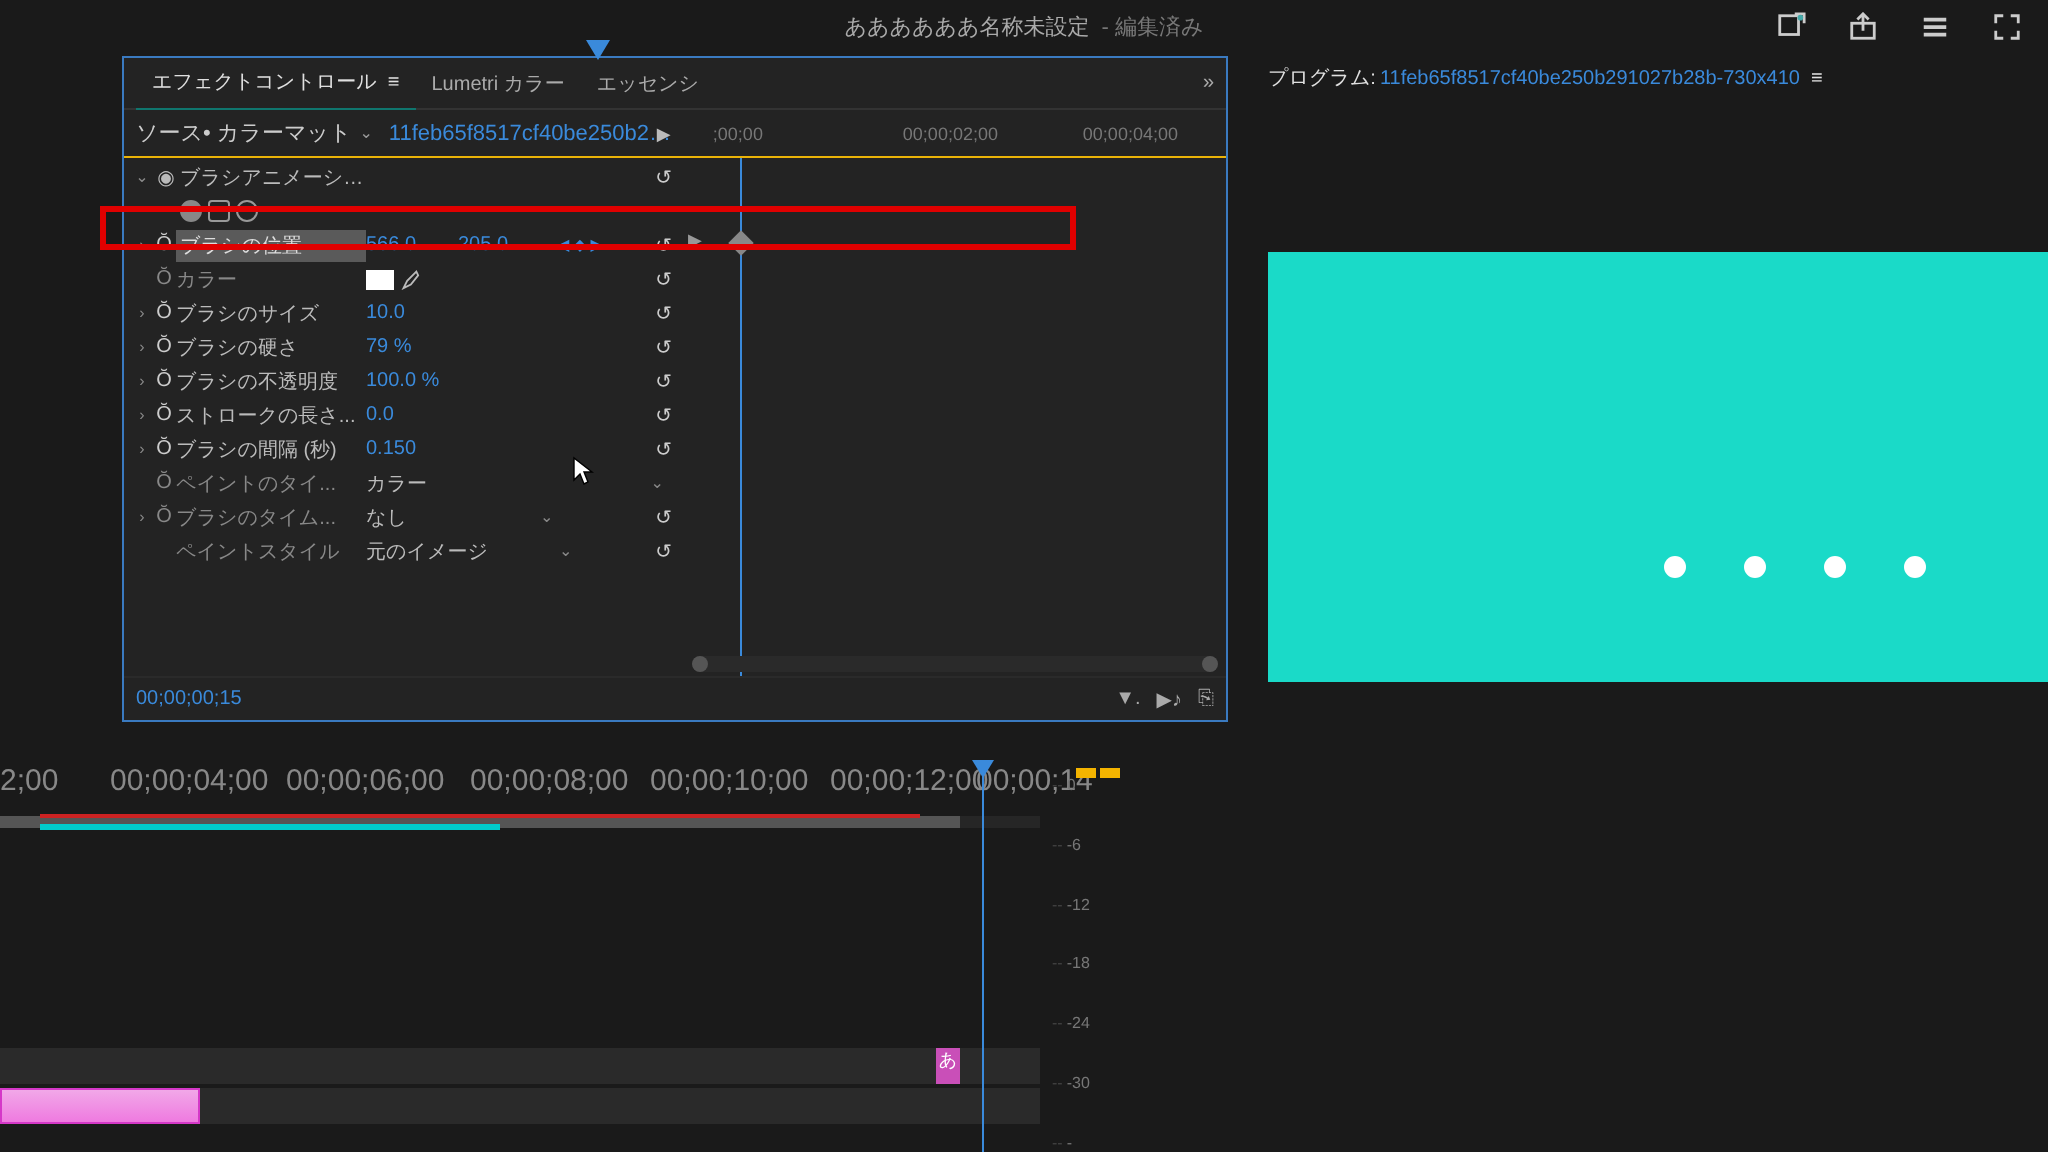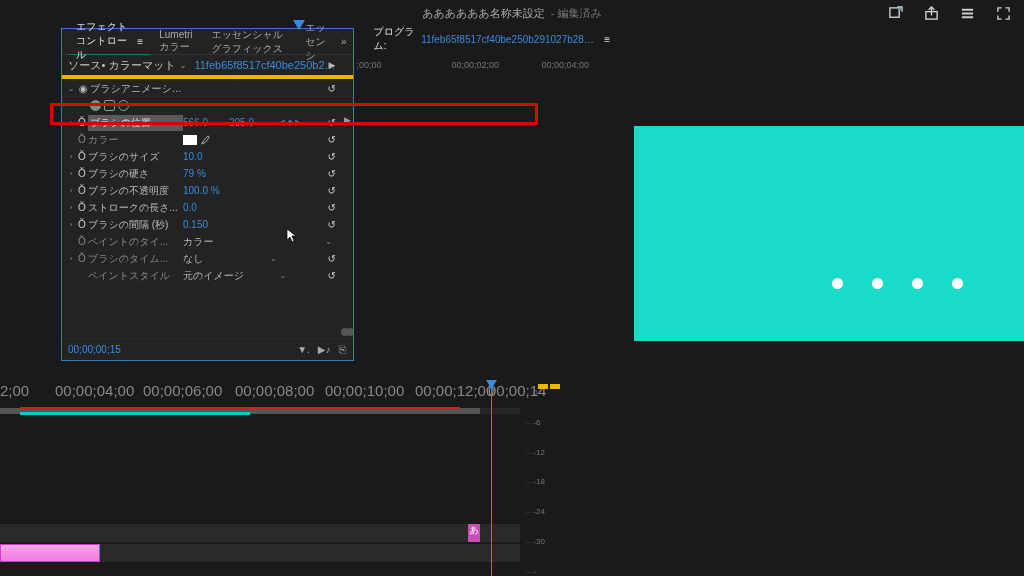--- a/index.html
+++ b/index.html
@@ -8,21 +8,21 @@
 .titlebar .right-icons { position: absolute; right: 12px; display: flex; gap: 18px; color: #9aa; }
 .titlebar .right-icons span { width: 18px; height: 18px; display: flex; align-items: center; justify-content: center; cursor: pointer; }
 .titlebar .sub { color: #777; margin-left: 6px; }
 
 .main { display: flex; height: 335px; }
 .left-panel { width: 555px; border: 1px solid #3a7ac0; margin-left: 61px; margin-top: 2px; background: #232323; display: flex; flex-direction: column; }
 .tabs { display: flex; align-items: center; padding: 0 6px; height: 26px; border-bottom: 1px solid #333; font-size: 10px; color: #aaa; }
 .tab { padding: 0 8px; height: 26px; display: flex; align-items: center; cursor: pointer; }
 .tab.active { color: #e0e0e0; border-bottom: 1px solid #0f766e; }
 .tab-more { margin-left: auto; color: #aaa; cursor: pointer; }
-.source-row { display: flex; align-items: center; height: 24px; padding: 0 6px; border-bottom: 4px solid #eab308; }
+.source-row { display: flex; align-items: center; height: 24px; padding: 0 6px; border-bottom: 1px solid #eab308; }
 .src-label { color: #ccc; }
 .src-name { color: #3a8adb; margin-left: 4px; overflow: hidden; text-overflow: ellipsis; white-space: nowrap; flex: 0 0 142px; }
 .chev { color: #999; margin: 0 4px; font-size: 8px; }
 .time-head { flex: 1; display: flex; align-items: center; position: relative; height: 24px; }
 .time-head .tick { color: #777; font-size: 9px; position: absolute; }
 .playhead-top { position: absolute; left: 293px; top:20px; width: 12px; height: 10px; background:#3a8adb; clip-path: polygon(0 0,100% 0,50% 100%); z-index: 5; }
 
 .prop-area { display: flex; flex: 1; overflow: hidden; }
 .prop-list { width: 280px; overflow-y: auto; padding: 1px 0 0 4px; }
 .prop-row { display: flex; align-items: center; height: 17px; font-size: 10px; color: #bbb; position: relative; }
@@ -42,21 +42,21 @@
 .kf-area { flex: 1; position: relative; background: #232323; }
 .playhead-line { position: absolute; left: 28px; top: 0; bottom: 0; width: 1px; background: #3a8adb; }
 .kf-line-row { position: absolute; left: 0; right: 0; height: 17px; }
 .kf-diamond { position: absolute; width: 9px; height: 9px; background: #888; transform: rotate(45deg); top: 4px; }
 .kf-arrow-ind { position: absolute; font-size:9px;color:#999; top:2px; }
 .red-box { position: absolute; border: 3px solid #e00000; left: 50px; top: 103px; width: 488px; height: 22px; z-index:6; pointer-events:none; }
 
 .footer-bar { display: flex; align-items: center; padding: 0 6px; height: 22px; border-top: 1px solid #2a2a2a; color: #3a8adb; font-size: 10px; }
 .footer-bar .tools { margin-left: auto; display: flex; gap: 8px; color: #aaa; }
 
-.right-panel { flex: 1; margin-left: 8px; display: flex; }
+.right-panel { flex: 1; margin-left: 8px; display: flex; flex-direction: column; }
 .right-tabs { display: flex; align-items: center; padding: 0 6px; height: 26px; font-size: 10px; color: #aaa; }
 .right-tabs .rtab { padding: 0 6px; height:26px; display:flex;align-items:center; }
 .right-tabs .rtab.active { color:#e0e0e0; }
 .prog-name { color:#3a8adb; margin-left:2px; max-width:245px; overflow:hidden; text-overflow:ellipsis; white-space:nowrap; }
 .preview-wrap { flex:1; background:#1a1a1a; display:flex; align-items:flex-end; justify-content:flex-start; padding: 0 0 20px 12px; }
 .preview { width: 390px; height: 215px; background: #1adac8; position: relative; }
 .white-dot { position: absolute; width: 11px; height: 11px; background: #fff; border-radius: 50%; top: 152px; }
 
 
 .lower { position: absolute; left:0; right:0; top:372px; height:204px; display:flex; }
@@ -117,21 +117,20 @@
       </span>
   </div>
 </div>
 
 <div class="main">
 
   <div class="left-panel">
     <div class="tabs">
       <div class="tab active"><span>エフェクトコントロール</span>&nbsp;&nbsp;≡</div>
       <div class="tab">Lumetri カラー</div>
-      <div class="tab">エッセンシャルグラフィックス</div>
       <div class="tab">エッセンシ</div>
       <div class="tab-more">»</div>
     </div>
 
     <div class="source-row">
       <span class="src-label">ソース• カラーマット</span>
       <span class="chev">⌄</span>
       <span class="src-name">11feb65f8517cf40be250b29...</span>
       <div class="time-head">
         <span style="position:absolute;left:-8px;color:#bbb;font-size:9px;">▶</span>

